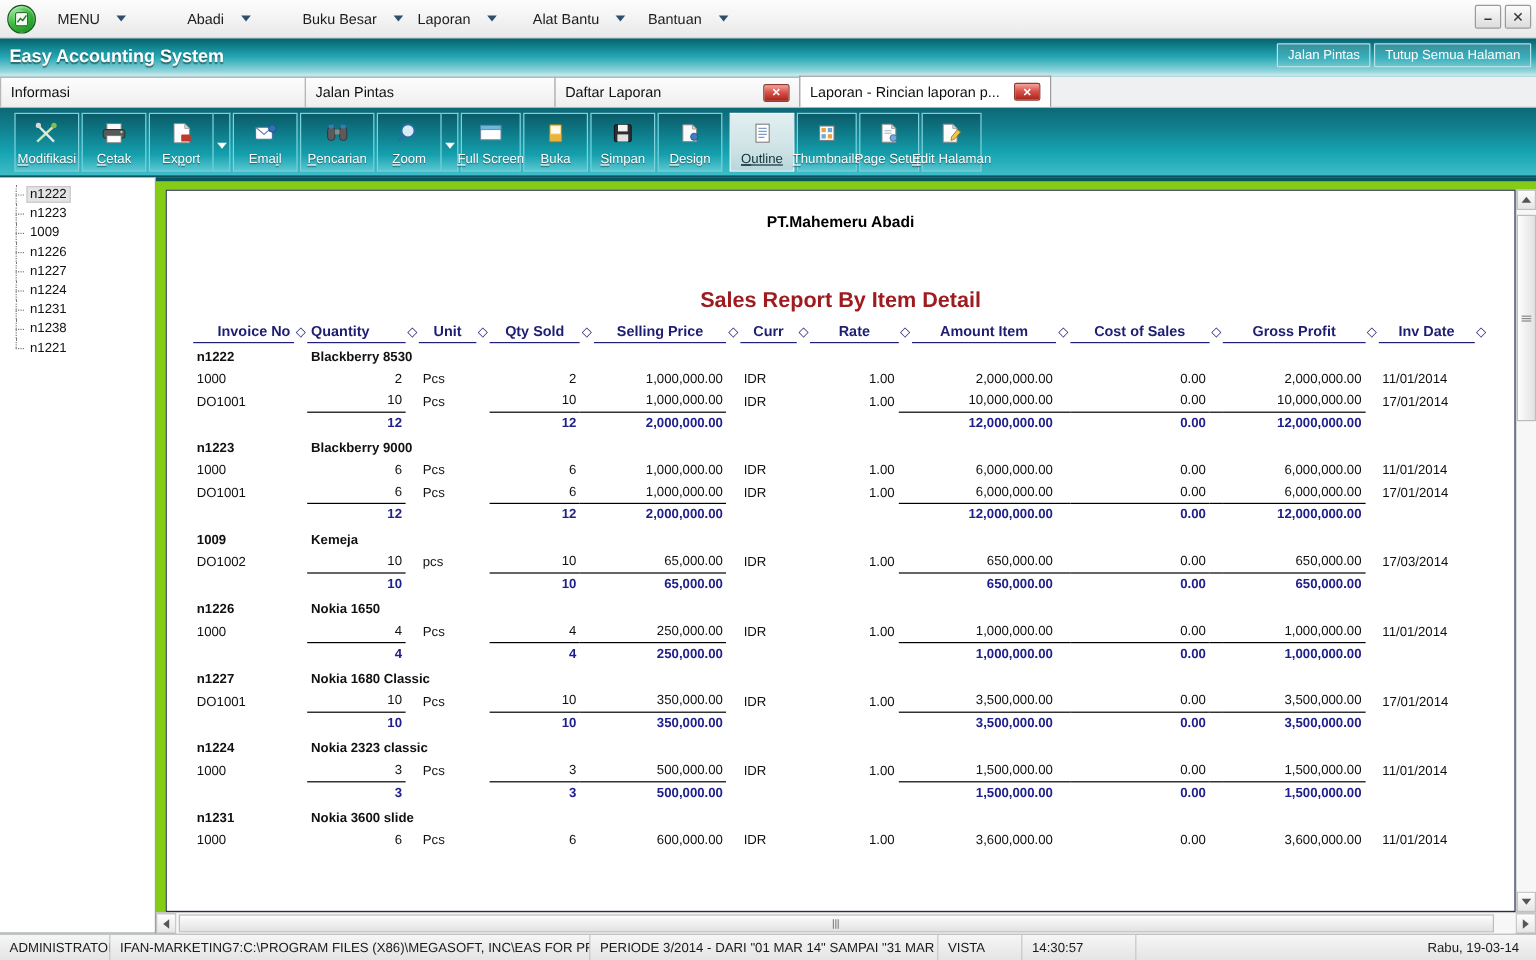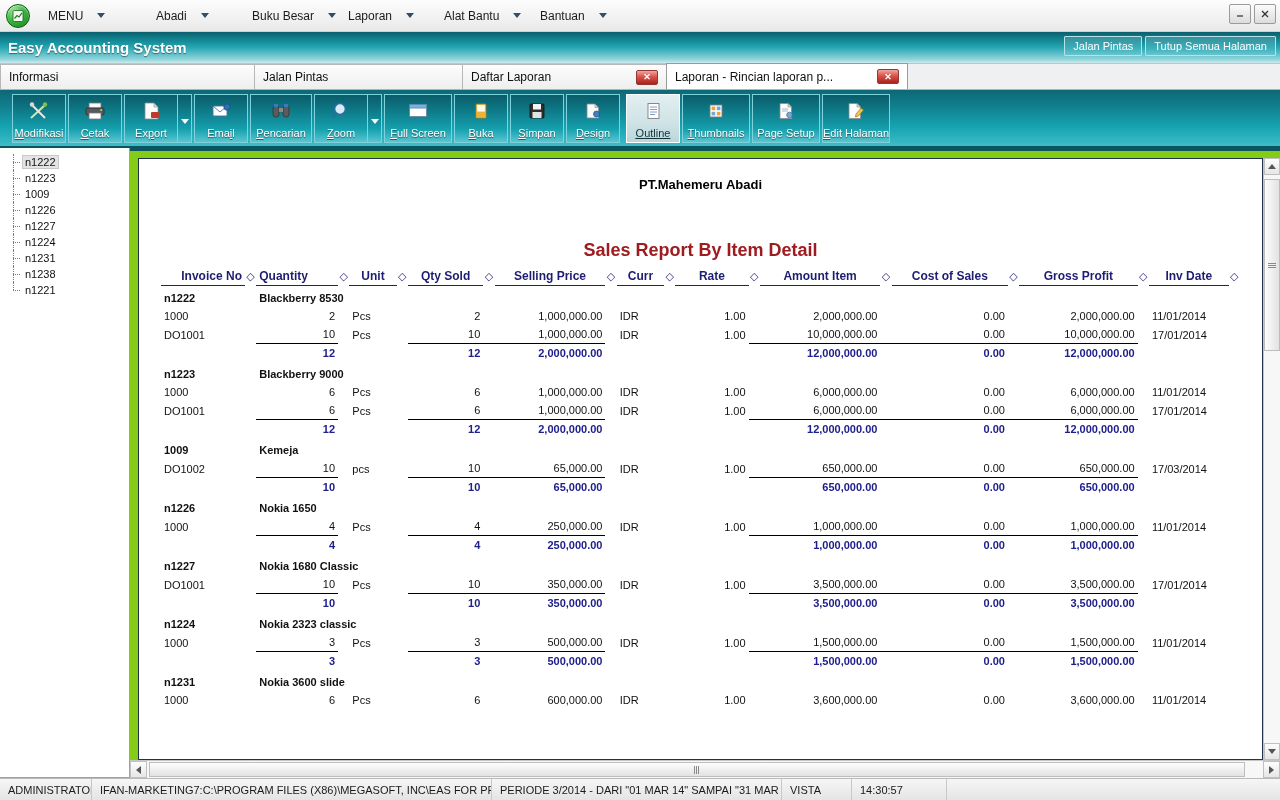--- a/index.html
+++ b/index.html
@@ -110,21 +110,21 @@
     background: linear-gradient(180deg,#fdfdfd,#eeeeee);
     padding: 0 8px;
     margin-right: -1px;
     position: relative;
     cursor: pointer;
     white-space: nowrap;
   }
   .tab.t1 { width: 255px; }
   .tab.t2 { width: 209px; }
   .tab.t3 { width: 205px; }
-  .tab.t4 { width: 242px; }
+  .tab.t4 { width: 210px; }
   .tab.active {
     background: #ffffff;
     border-color: #9a9a9a;
     height: 26px;
     z-index: 3;
     font-weight: normal;
   }
   .tab .tlabel { flex: 1 1 auto; overflow: hidden; }
   .closex {
     width: 22px; height: 15px;
@@ -151,21 +151,21 @@
     width: 54px;
     border: 1px solid #7fd2dc;
     background: linear-gradient(180deg,#0a5c69 0%, #0e7987 32%, #159fad 72%, #57c7d1 100%);
     display: flex; flex-direction: column; align-items: center; justify-content: flex-end;
     padding-bottom: 2px;
     margin-right: 2px;
     cursor: pointer;
     position: relative;
   }
   .tbtn.wide { width: 62px; }
-  .tbtn.xwide { width: 68px; text-align: center; }
+  .tbtn.xwide { width: 50px; text-align: center; }
   .tbtn.active {
     background: linear-gradient(180deg,#e2eff1 0%, #cfe3e6 60%, #b9d6da 100%);
     border-color: #ffffff;
   }
   .tbtn.active .tlbl { color: #12333a; text-shadow: none; text-decoration: underline; }
   .tbtn .ticon {
     flex: 1 1 auto;
     display: flex; align-items: center; justify-content: center;
     width: 100%;
   }
@@ -1145,14 +1145,15 @@
       </div>
     </div>
   </div>
 
   <div class="statusbar">
     <div class="scell s-user">ADMINISTRATOR</div>
     <div class="scell s-path">IFAN-MARKETING7:C:\PROGRAM FILES (X86)\MEGASOFT, INC\EAS FOR PRO…</div>
     <div class="scell s-period">PERIODE 3/2014 - DARI "01 MAR 14" SAMPAI "31 MAR …</div>
     <div class="scell s-os">VISTA</div>
     <div class="scell s-time">14:30:57</div>
+    <div class="scell grow">Rabu, 19-03-14</div>
   </div>
 </div>
 
 </body></html>

